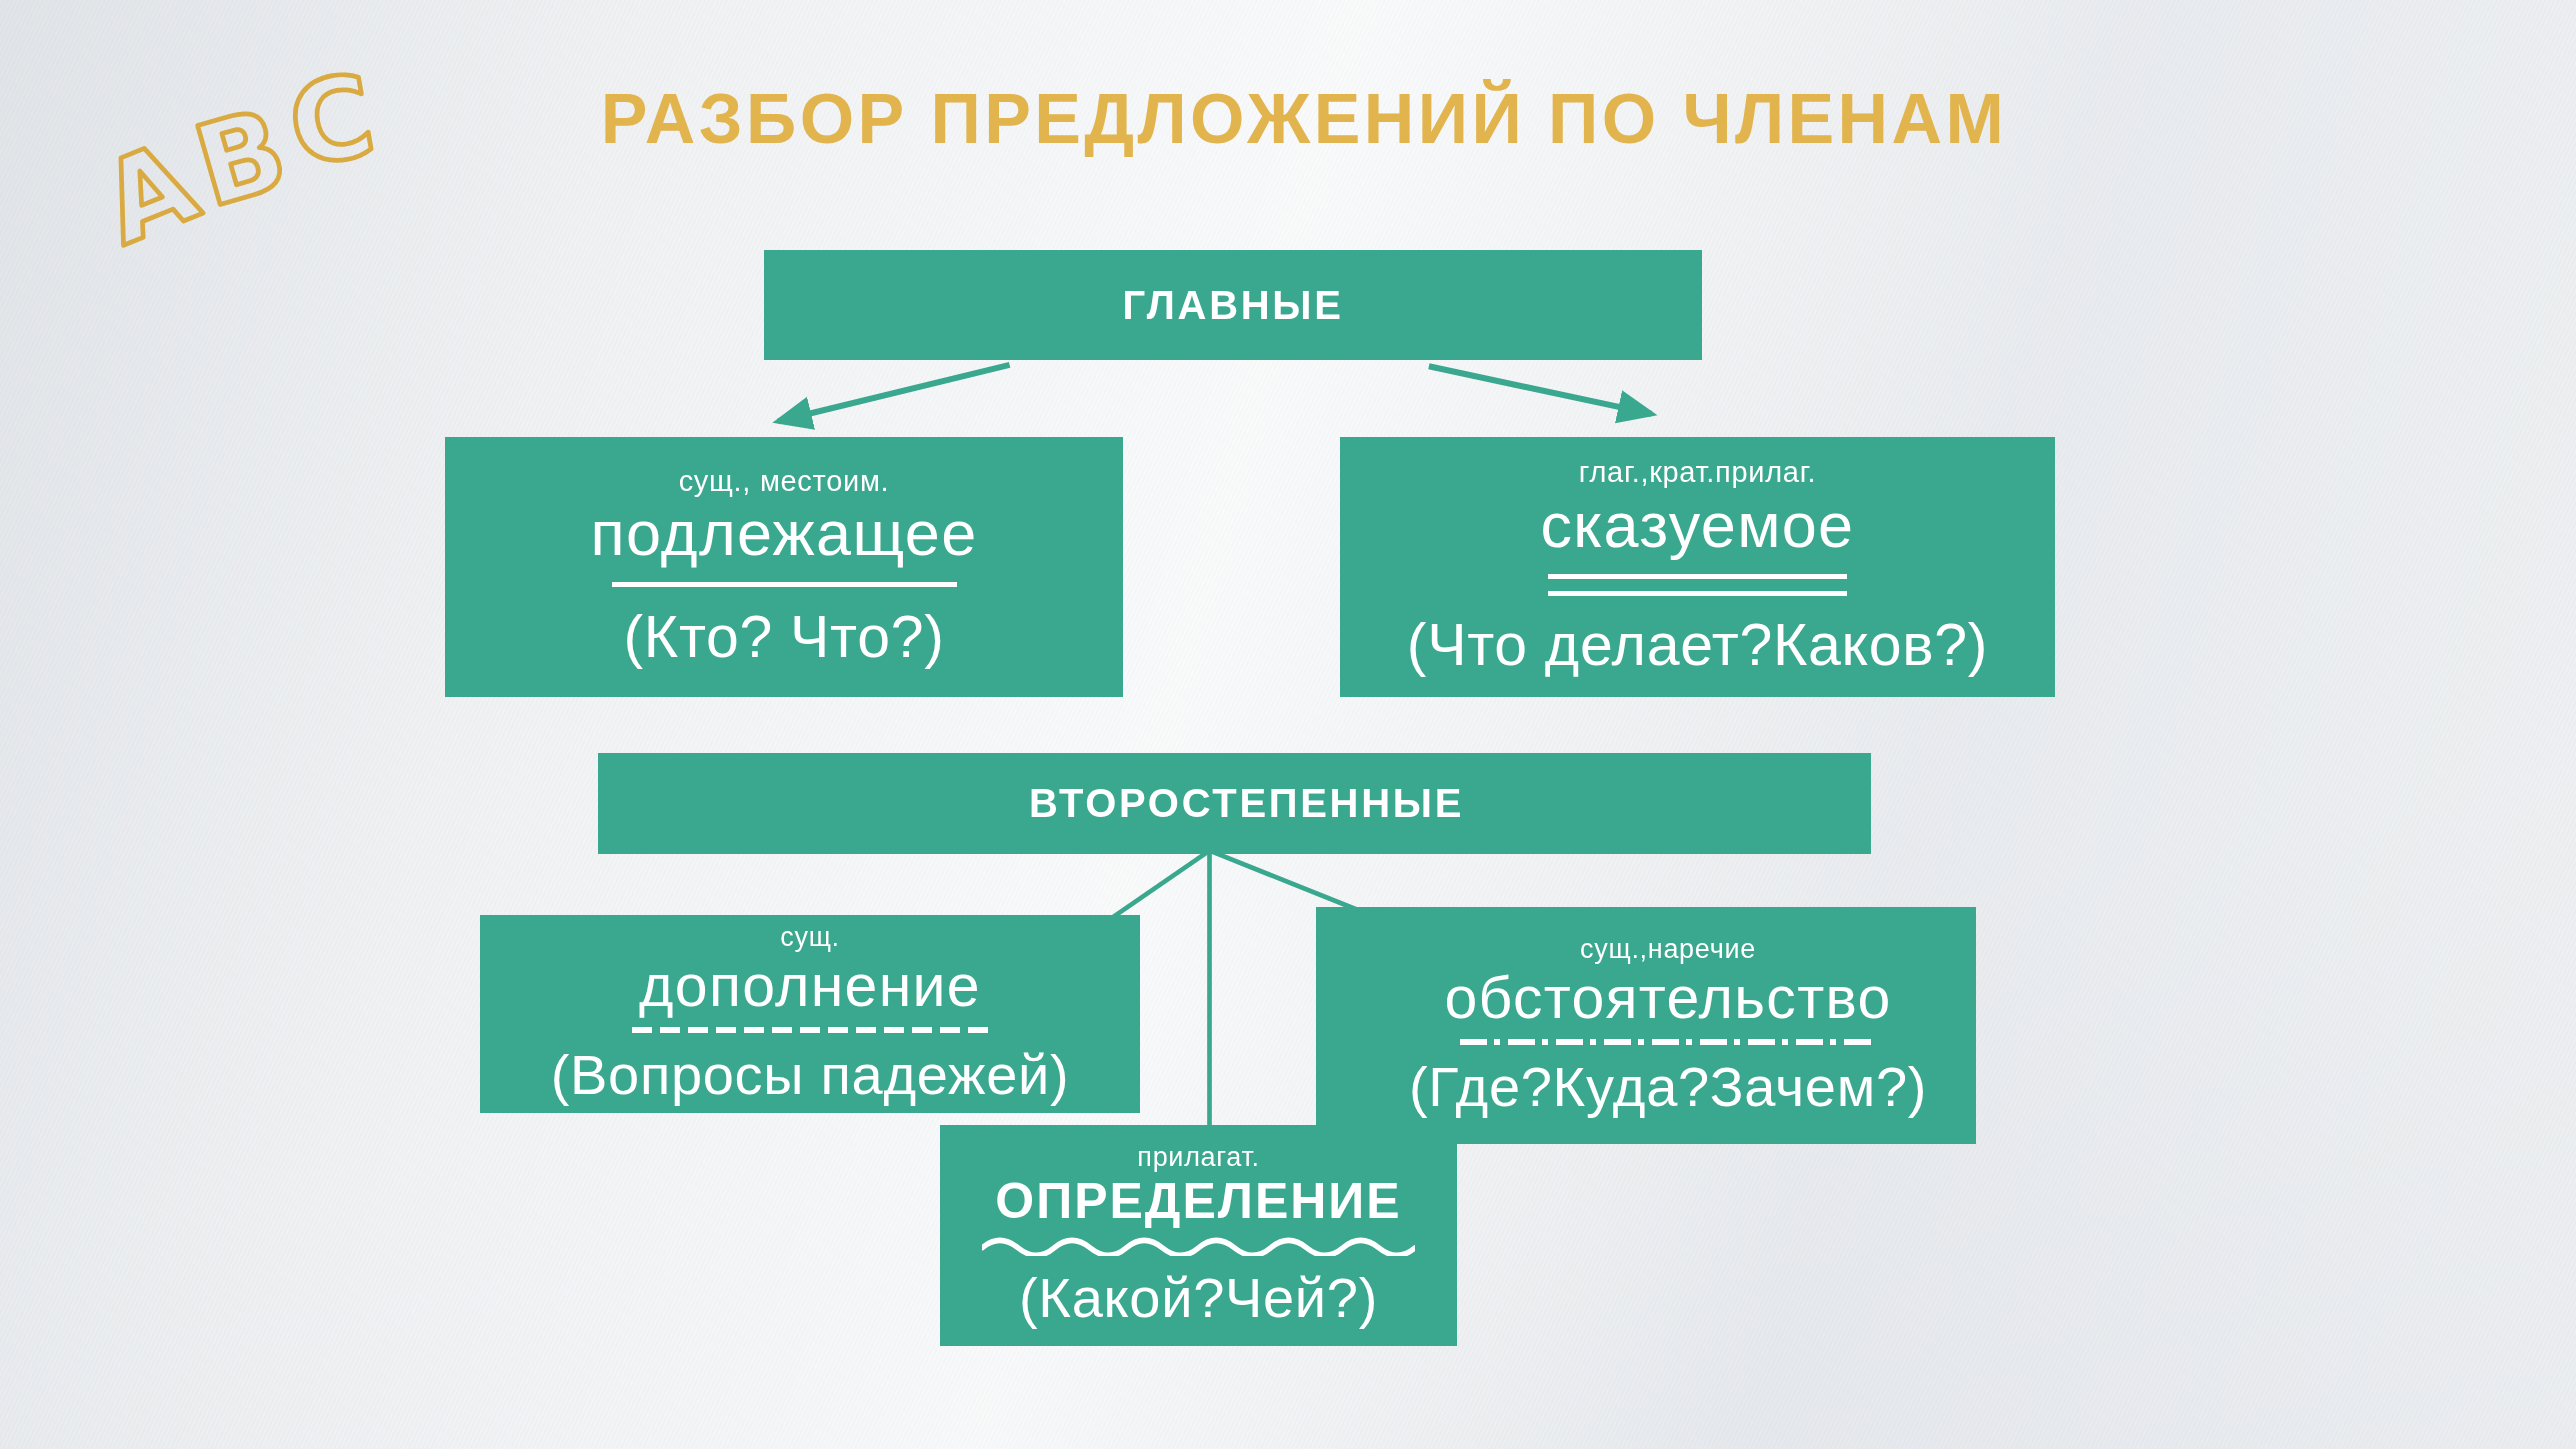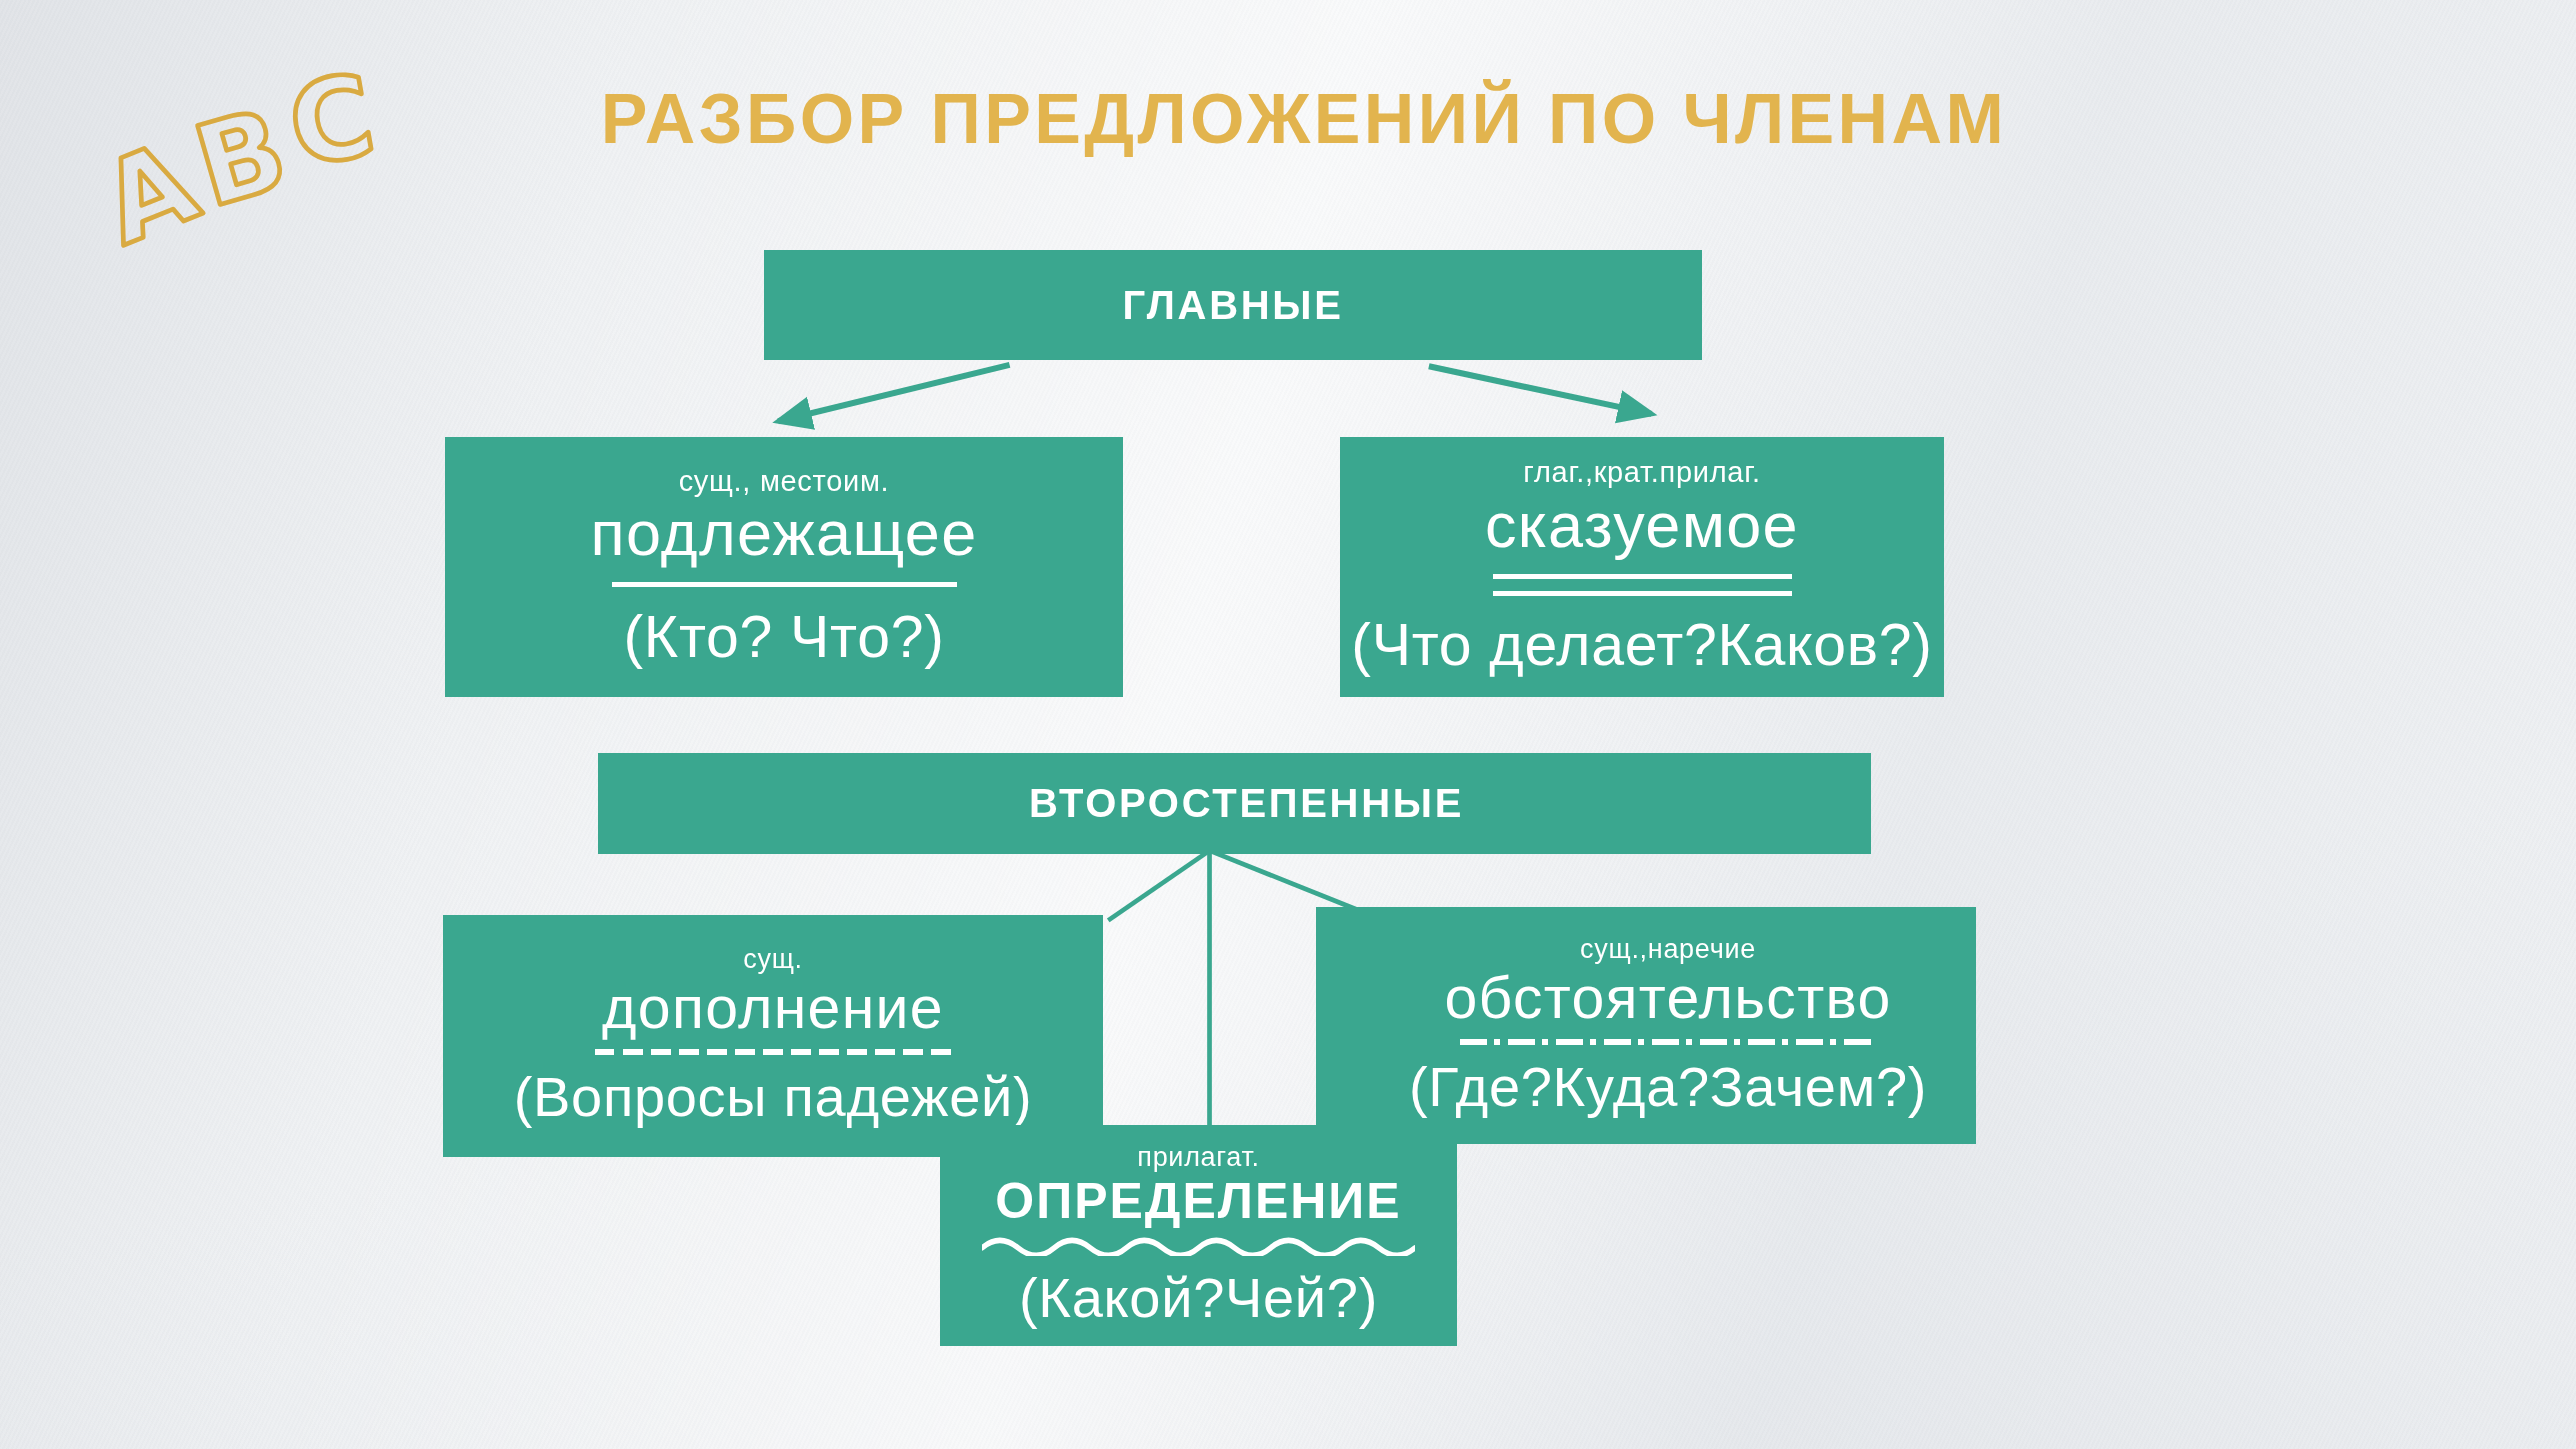--- a/index.html
+++ b/index.html
@@ -63,22 +63,22 @@
   .header-box .group-label {
     font-size: 40px;
     font-weight: 700;
     letter-spacing: 2.7px;
     white-space: nowrap;
   }
   .box-glavnye        { left: 764px; top: 250px;  width: 938px; height: 110px; }
   .box-vtorostepennye { left: 598px;  top: 753px; width: 1273px; height: 101px; padding-left: 24px; }
 
   .box-subject   { left: 445px;  top: 437px;  width: 678px; height: 260px; }
-  .box-predicate { left: 1340px; top: 437px;  width: 604px; height: 260px; }
-  .box-object    { left: 443px;  top: 915px; width: 660px;  height: 242px; }
+  .box-predicate { left: 1340px; top: 437px;  width: 715px; height: 260px; }
+  .box-object    { left: 480px;  top: 915px; width: 660px;  height: 198px; }
   .box-adverbial { left: 1316px; top: 907px; width: 660px;  height: 237px; padding-left: 44px; }
   .box-attribute { left: 908px; top: 1125px; width: 517px;  height: 221px; margin-left: 32px; }
 
   .pos-label { font-size: 29px; line-height: 1.15; letter-spacing: 0.7px; white-space: nowrap; }
   .term      { font-size: 63px; line-height: 1.12; letter-spacing: 1.3px; white-space: nowrap; }
   .question  { font-size: 59px; line-height: 1.1;  letter-spacing: 0.7px; white-space: nowrap; }
 
   .compact .pos-label { font-size: 27px; }
   .compact .term      { font-size: 59px; }
   .compact .question  { font-size: 56px; }

